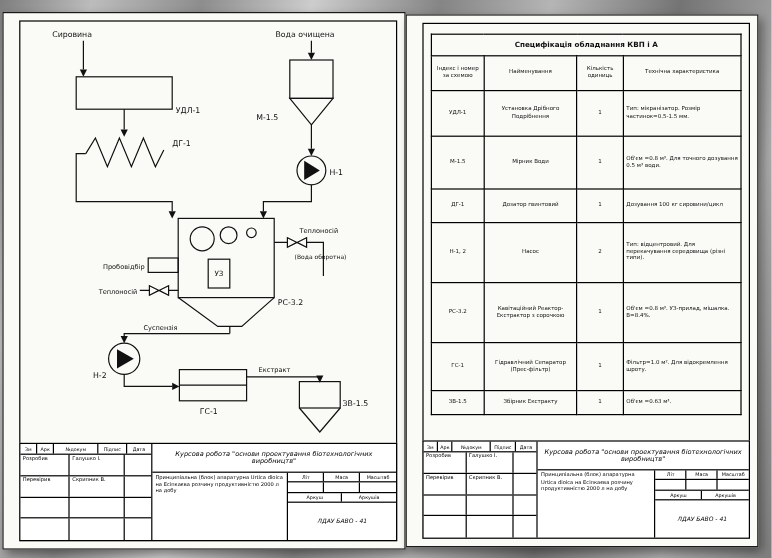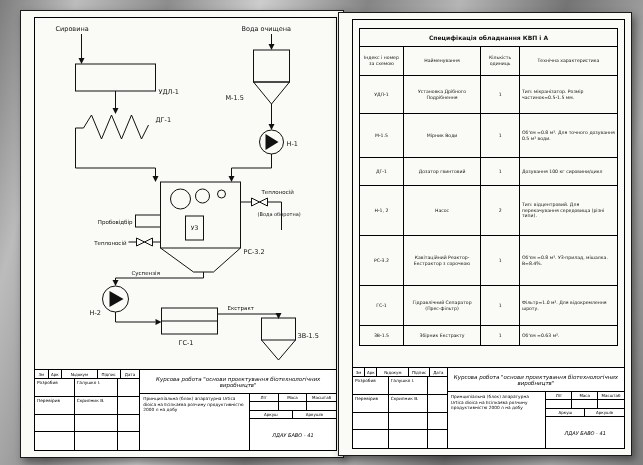--- a/index.html
+++ b/index.html
@@ -2,21 +2,21 @@
 <html><head>
 <meta charset="utf-8">
 <style>
   html,body{margin:0;padding:0;}
   .scene{
     position:relative;width:643px;height:465px;overflow:hidden;
     background:linear-gradient(105deg,#7e7e7e 0%,#bcbcbc 10%,#8d8d8d 22%,#cdcdcd 34%,#858585 48%,#b5b5b5 60%,#747474 74%,#ababab 88%,#7f7f7f 100%);
     font-family:"DejaVu Sans",sans-serif;color:#111;
   }
   .sheet{position:absolute;background:#fafaf6;border:1px solid #1a1a1a;box-shadow:3px 4px 8px rgba(0,0,0,.45);}
-  .sheet-left{left:20px;top:10px;width:322px;height:446px;}
+  .sheet-left{left:2px;top:10px;width:322px;height:446px;padding-left:12px;}
   .sheet-right{left:338px;top:12px;width:292px;height:442px;}
   .frame{position:absolute;top:6px;right:6px;bottom:6px;left:13px;border:1px solid #000;}
   .diagram{display:block;width:100%;height:calc(100% - 82px);}
 
   
   .tb{position:absolute;left:-1px;right:-1px;bottom:-1px;height:80px;border:1px solid #000;background:#fff;display:grid;grid-template-columns:35% 65%;color:#000;}
   .tb-left{display:grid;grid-template-rows:9px 1fr 1fr 1fr 1fr;border-right:1px solid #000;}
   .tb-hrow{display:grid;grid-template-columns:13% 13% 34% 22% 18%;border-bottom:1px solid #000;}
   .hc{border-right:1px solid #000;text-align:center;font-size:4px;line-height:9px;overflow:hidden;white-space:nowrap;}
   .hc:last-child{border-right:none;}

